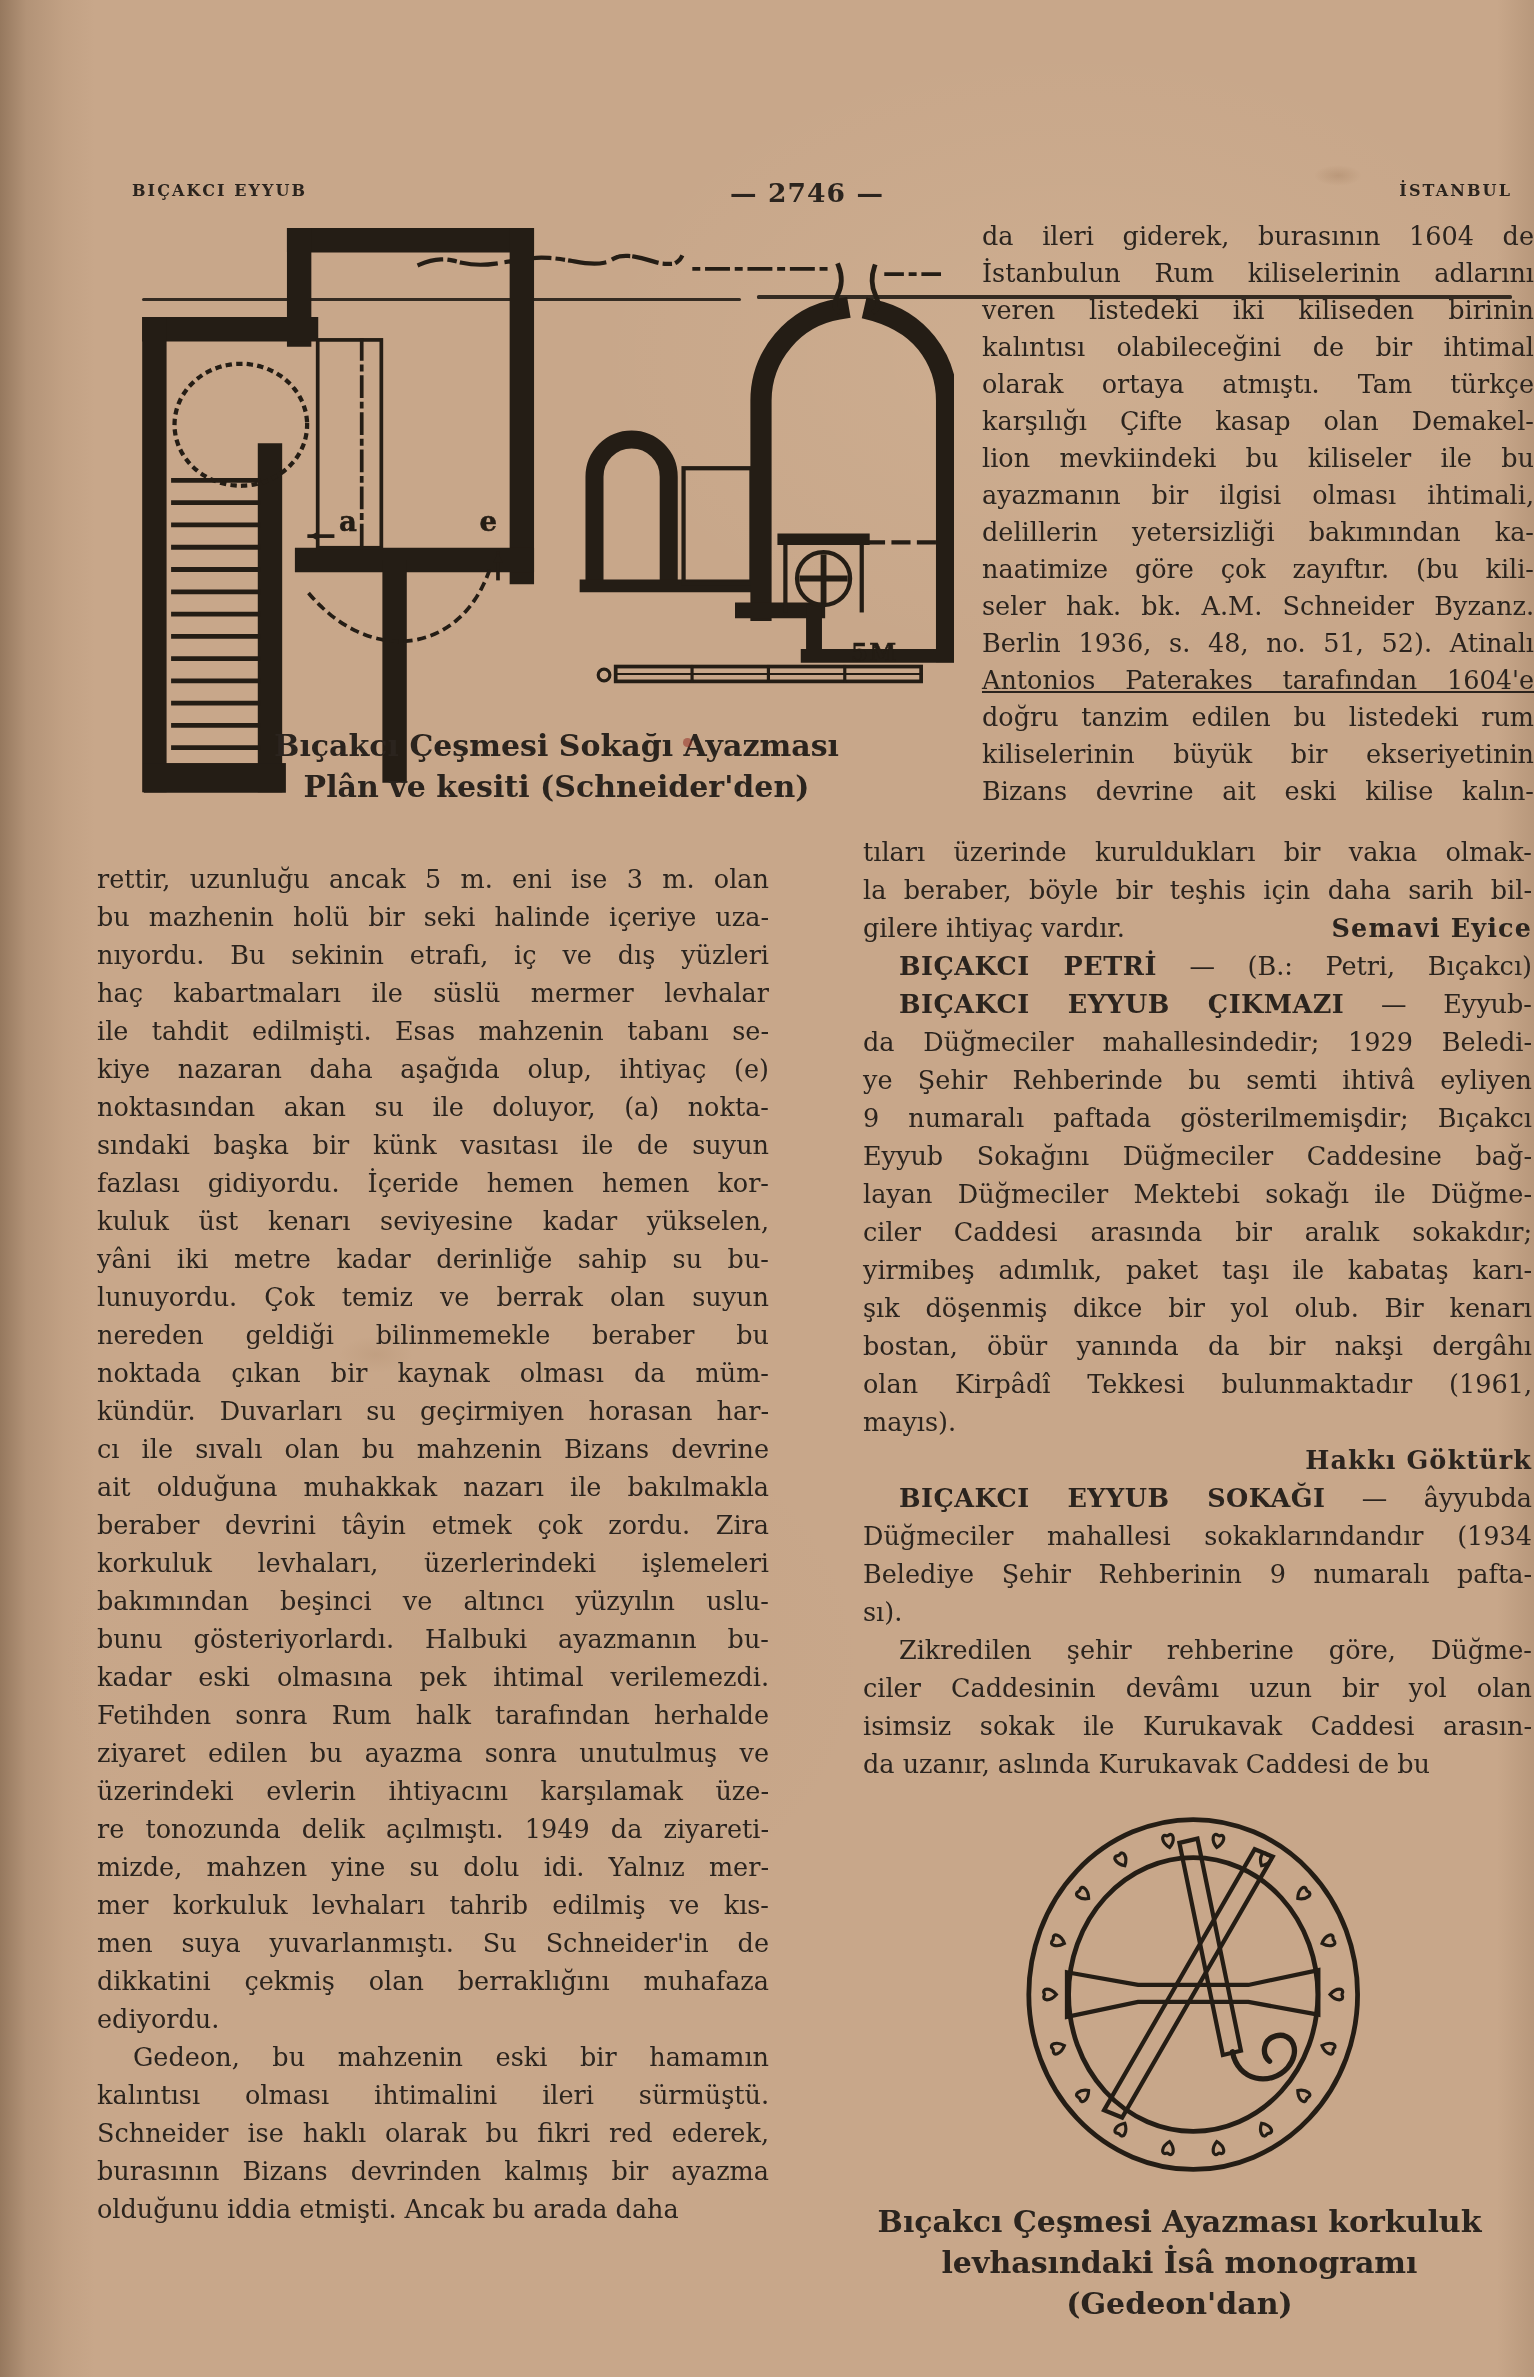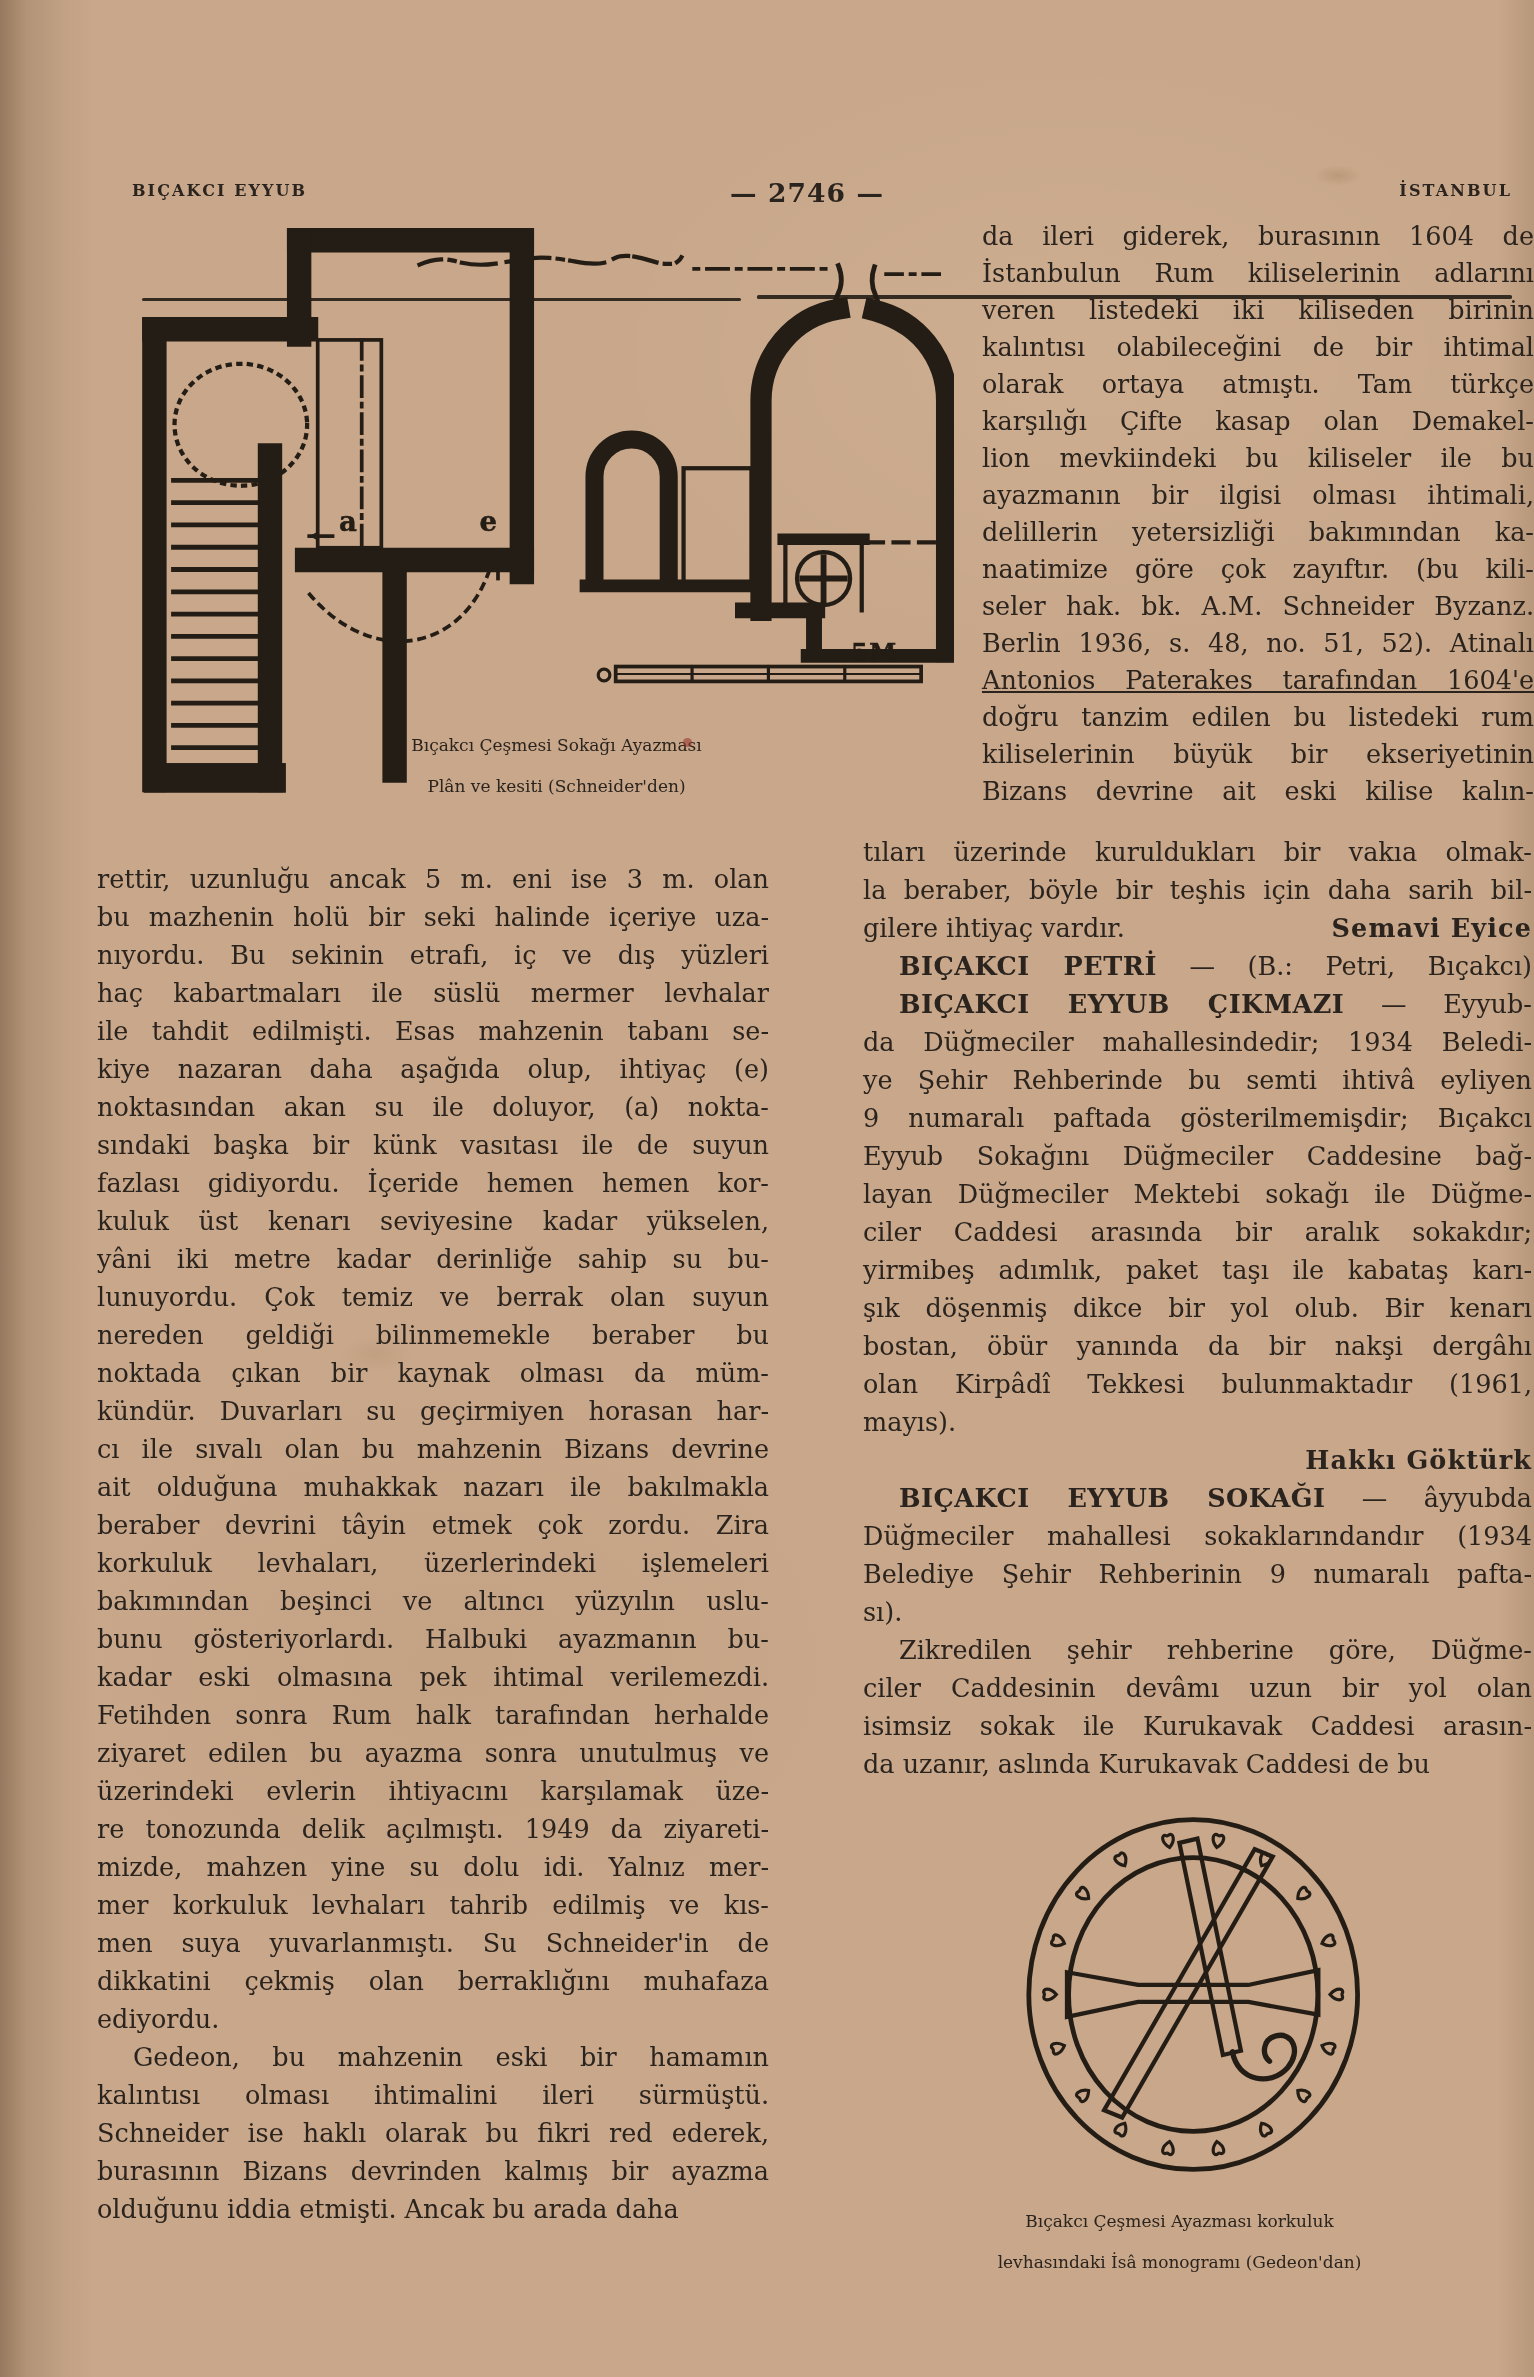--- a/index.html
+++ b/index.html
@@ -16,21 +16,21 @@
   }
   .abs{position:absolute;}
   .hdr{font-weight:bold;font-size:16px;letter-spacing:2.1px;}
   .rule{background:#342b22;border-radius:1.6px;}
   .col{position:absolute;font-size:25.5px;}
   .ln{line-height:38px;height:38px;text-align:justify;text-align-last:justify;white-space:normal;overflow:visible;}
   .ln.end{text-align-last:left;}
   .ln.ind{text-indent:36px;}
   .lead{font-weight:bold;letter-spacing:0.5px;}
   .sig{float:right;font-weight:bold;letter-spacing:1.1px;}
-  .caption{font-weight:normal;font-size:17px;text-align:center;line-height:41px;}
+  .caption{font-weight:bold;font-size:30px;text-align:center;line-height:41px;}
   .fig-label{font-family:"DejaVu Serif",serif;font-size:52px;font-weight:bold;fill:#241d15;}
   .scale-label{font-family:"DejaVu Serif",serif;font-size:46px;font-weight:bold;fill:#241d15;letter-spacing:2px;}
   svg{pointer-events:none;}
   .stain{position:absolute;border-radius:50%;}
   text{user-select:none;}
 </style>
 </head>
 <body>
 
 <div class="abs hdr" style="left:132px;top:181px;">BIÇAKCI EYYUB</div>
@@ -191,21 +191,21 @@
     <div class="ln" style="line-height:37px;height:37px;"><b class="sig"></b><b class="lead"></b><span>kiliselerinin büyük bir ekseriyetinin</span></div>
     <div class="ln" style="line-height:37px;height:37px;"><b class="sig"></b><b class="lead"></b><span>Bizans devrine ait eski kilise kalın-</span></div>
   </div>
 
 <div class="col" style="left:863px;top:817px;width:669px;margin-top:16px;">
     <div class="ln"><b class="sig"></b><b class="lead"></b><span>tıları üzerinde kuruldukları bir vakıa olmak-</span></div>
     <div class="ln"><b class="sig"></b><b class="lead"></b><span>la beraber, böyle bir teşhis için daha sarih bil-</span></div>
     <div class="ln end"><b class="sig">Semavi Eyice</b><b class="lead"></b><span>gilere ihtiyaç vardır.</span></div>
     <div class="ln ind"><b class="sig"></b><b class="lead">BIÇAKCI PETRİ</b><span> — (B.: Petri, Bıçakcı)</span></div>
     <div class="ln ind"><b class="sig"></b><b class="lead">BIÇAKCI EYYUB ÇIKMAZI</b><span> — Eyyub-</span></div>
-    <div class="ln"><b class="sig"></b><b class="lead"></b><span>da Düğmeciler mahallesindedir; 1934 Beledi-</span></div>
+    <div class="ln"><b class="sig"></b><b class="lead"></b><span>da Düğmeciler mahallesindedir; 1929 Beledi-</span></div>
     <div class="ln"><b class="sig"></b><b class="lead"></b><span>ye Şehir Rehberinde bu semti ihtivâ eyliyen</span></div>
     <div class="ln"><b class="sig"></b><b class="lead"></b><span>9 numaralı paftada gösterilmemişdir; Bıçakcı</span></div>
     <div class="ln"><b class="sig"></b><b class="lead"></b><span>Eyyub Sokağını Düğmeciler Caddesine bağ-</span></div>
     <div class="ln"><b class="sig"></b><b class="lead"></b><span>layan Düğmeciler Mektebi sokağı ile Düğme-</span></div>
     <div class="ln"><b class="sig"></b><b class="lead"></b><span>ciler Caddesi arasında bir aralık sokakdır;</span></div>
     <div class="ln"><b class="sig"></b><b class="lead"></b><span>yirmibeş adımlık, paket taşı ile kabataş karı-</span></div>
     <div class="ln"><b class="sig"></b><b class="lead"></b><span>şık döşenmiş dikce bir yol olub. Bir kenarı</span></div>
     <div class="ln"><b class="sig"></b><b class="lead"></b><span>bostan, öbür yanında da bir nakşi dergâhı</span></div>
     <div class="ln"><b class="sig"></b><b class="lead"></b><span>olan Kirpâdî Tekkesi bulunmaktadır (1961,</span></div>
     <div class="ln end"><b class="sig"></b><b class="lead"></b><span>mayıs).</span></div>

